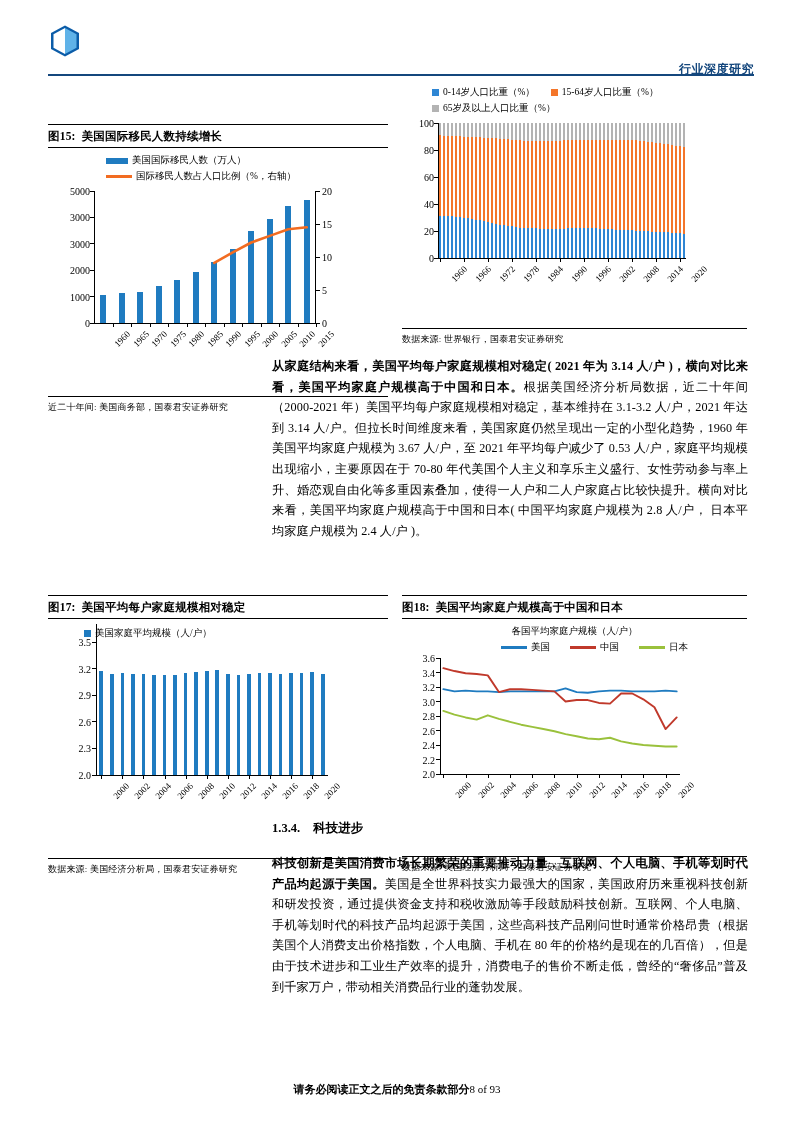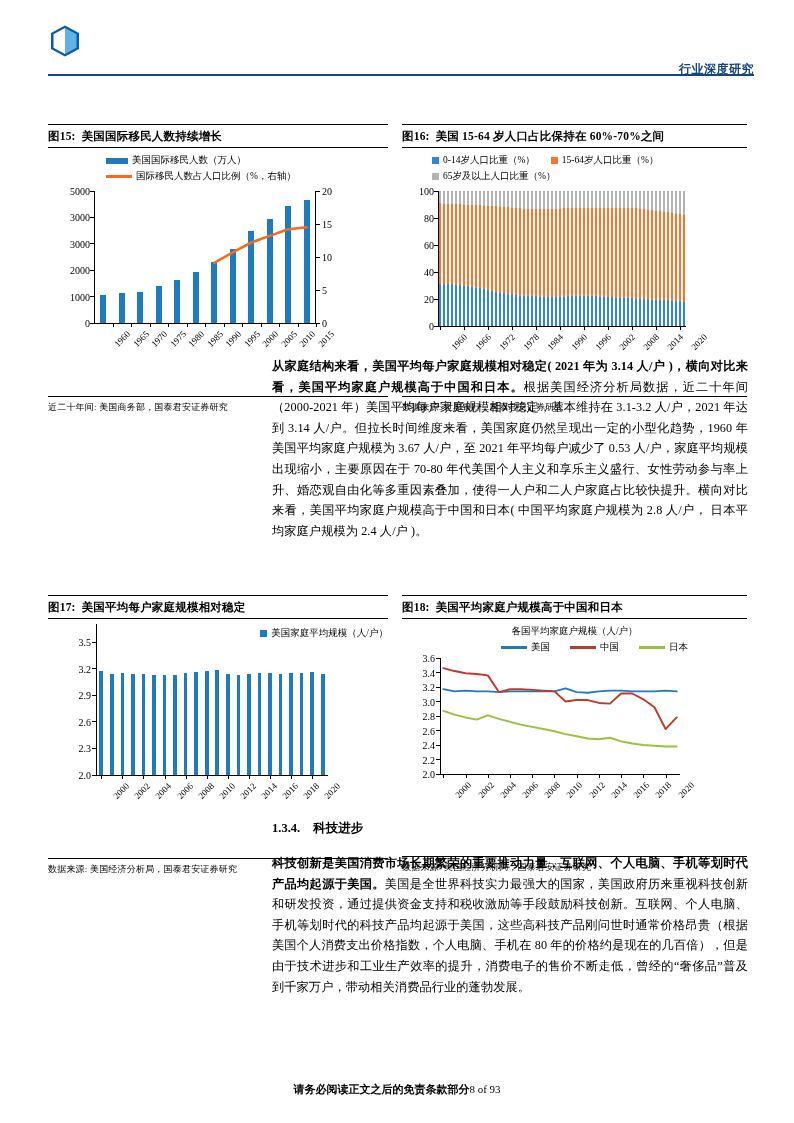--- a/index.html
+++ b/index.html
@@ -154,23 +154,20 @@
             <div class="xtick" style="left: 179.75px; top: 138px;">2005</div>
             <div class="xtick" style="left: 198.25px; top: 138px;">2010</div>
             <div class="xtick" style="left: 216.75px; top: 138px;">2015</div>
           </div>
         </div>
     </div>
     <div class="fig-src rule-top">近二十年间: 美国商务部，国泰君安证券研究</div>
   </div>
 
   <div class="fig" style="left:402px;top:80px;width:345px;">
-    <div class="fig-title rule-top rule-bot" style="padding-top:4px;">
-      <span class="num">图16:</span><span>美国 15-64 岁人口占比保持在 60%-70%之间</span>
-    </div>
     <div class="fig-body" style="height:242px;">
       <div class="chart" id="chart-fig16">
           <div class="legend" style="justify-content: flex-start; padding-left: 30px; margin-top: 6px; gap: 3px 16px;">
             <div class="legend-item">
               <span class="lg-sq" style="background: rgb(46, 134, 212);"></span>
               <span>0-14岁人口比重（%）</span>
             </div>
             <div class="legend-item">
               <span class="lg-sq" style="background: rgb(244, 118, 42);"></span>
               <span>15-64岁人口比重（%）</span>
@@ -412,21 +409,21 @@
   <div class="para" style="left:272px;top:356px;width:476px;">
     <b>从家庭结构来看，美国平均每户家庭规模相对稳定( 2021 年为 3.14 人/户 )，横向对比来看，美国平均家庭户规模高于中国和日本。</b><span>根据美国经济分析局数据，近二十年间（2000-2021 年）美国平均每户家庭规模相对稳定，基本维持在 3.1-3.2 人/户，2021 年达到 3.14 人/户。但拉长时间维度来看，美国家庭仍然呈现出一定的小型化趋势，1960 年美国平均家庭户规模为 3.67 人/户，至 2021 年平均每户减少了 0.53 人/户，家庭平均规模出现缩小，主要原因在于 70-80 年代美国个人主义和享乐主义盛行、女性劳动参与率上升、婚恋观自由化等多重因素叠加，使得一人户和二人户家庭占比较快提升。横向对比来看，美国平均家庭户规模高于中国和日本( 中国平均家庭户规模为 2.8 人/户， 日本平均家庭户规模为 2.4 人/户 )。</span>
   </div>
 
   <div class="fig" style="left:48px;top:551px;width:340px;">
     <div class="fig-title rule-top rule-bot" style="padding-top:4px;">
       <span class="num">图17:</span><span>美国平均每户家庭规模相对稳定</span>
     </div>
     <div class="fig-body" style="height:231px;">
       <div class="chart" id="chart-fig17">
-          <div class="legend" style="justify-content: flex-end; margin-top: 8px; padding-left: 36px;">
+          <div class="legend" style="justify-content: flex-start; margin-top: 8px; padding-left: 36px;">
             <div class="legend-item">
               <span class="lg-sq" style="background: rgb(31, 123, 192);"></span>
               <span>美国家庭平均规模（人/户）</span>
             </div>
           </div>
           <div class="plot" style="width: 232px; height: 133px; margin-left: 48px; margin-top: 2px; position: relative;">
             <div class="axisline" style="left: 0px; top: -18px; width: 1.4px; height: 151px;"></div>
             <div class="axisline" style="left: 0px; top: 133px; width: 232px; height: 1.4px;"></div>
             <div class="ytick" style="right: 237px; top: 133px;">2.0</div>
             <div class="tickmark" style="left: -4px; top: 132.5px; width: 4px; height: 1px;"></div>

